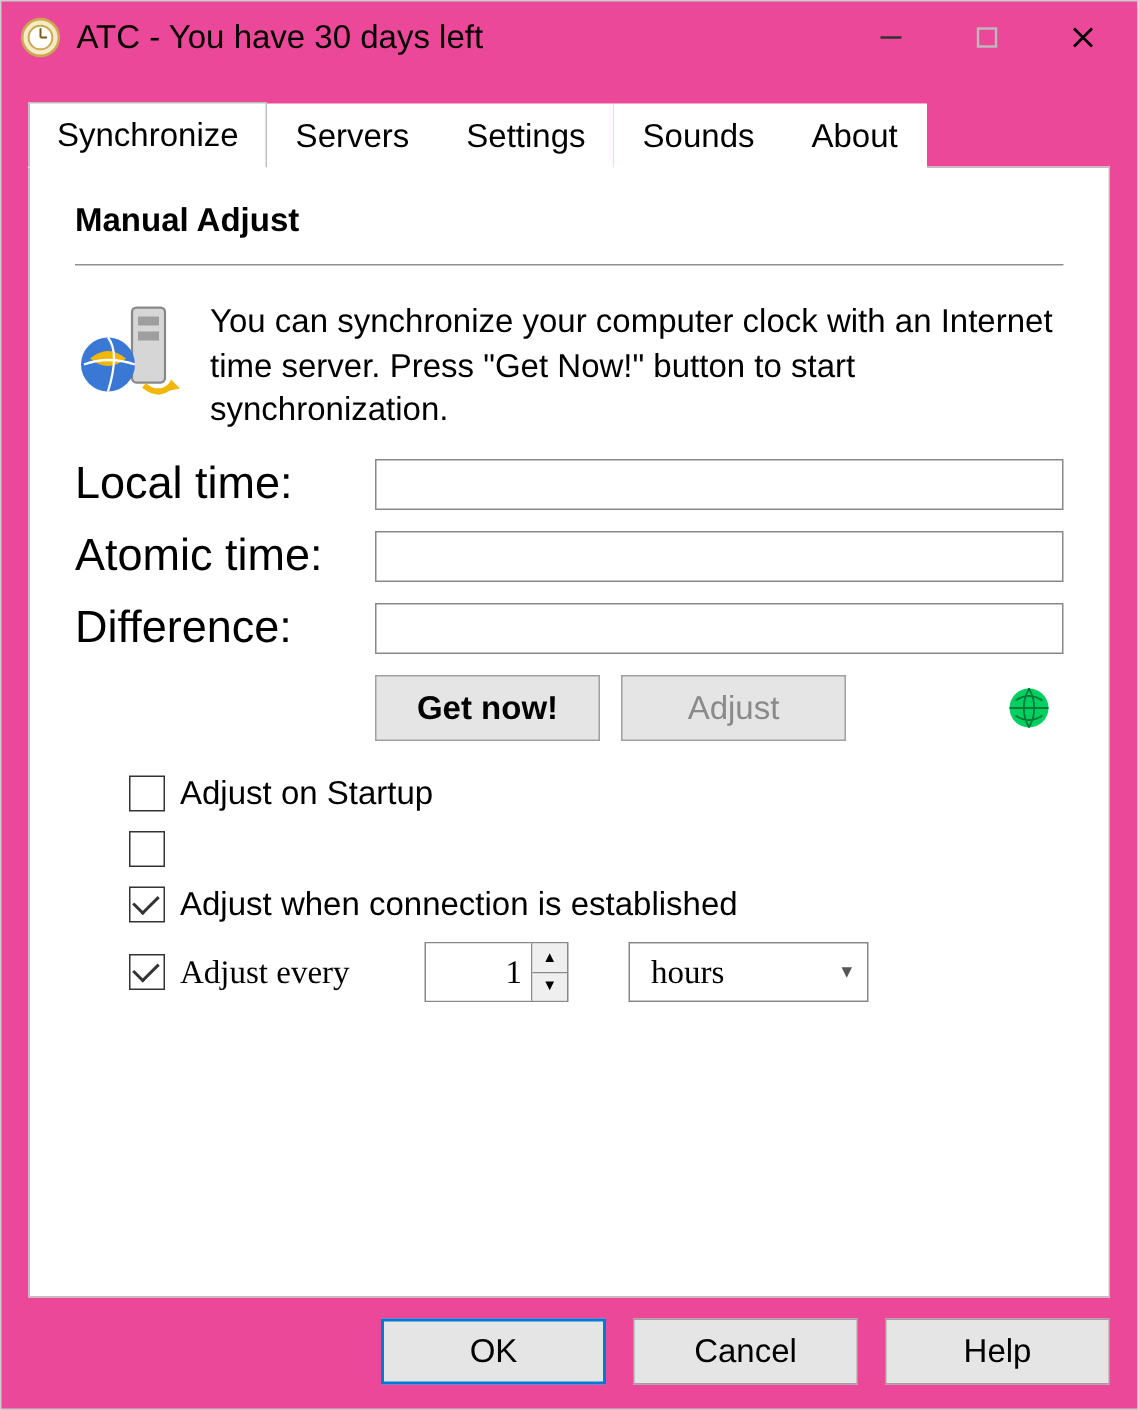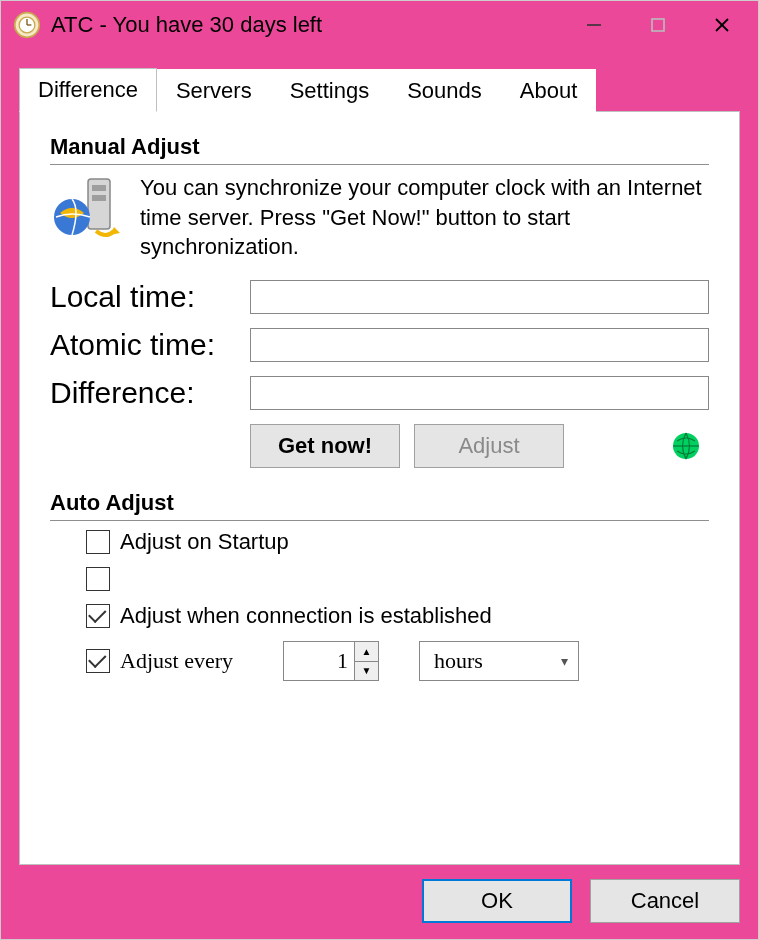--- a/index.html
+++ b/index.html
@@ -73,23 +73,23 @@
   }
   .tab-pane {
     border: 1px solid #bfbfbf;
     padding: 22px 30px 24px 30px;
     flex: 1;
     background: #fff;
   }
   .section-title {
     font-weight: 600;
     font-size: 22px;
-    padding-bottom: 4px;
+    padding-bottom: 16px;
     border-bottom: 1px solid #8f8f8f;
-    margin-bottom: 8px;
+    margin-bottom: 22px;
   }
   .manual-row {
     display: flex;
     align-items: flex-start;
     gap: 18px;
     margin-bottom: 18px;
   }
   .sync-icon { width: 72px; height: 72px; flex: 0 0 72px; }
   .desc-text { font-size: 22px; line-height: 1.35; }
   .field-row {
@@ -251,21 +251,21 @@
         <svg viewBox="0 0 18 18">
           <line x1="3" y1="3" x2="15" y2="15" stroke="#000" stroke-width="1.8"></line>
           <line x1="15" y1="3" x2="3" y2="15" stroke="#000" stroke-width="1.8"></line>
         </svg>
       </div>
     </div>
   </div>
 
   <div class="content">
     <div class="tabs">
-      <div class="tab active">Difference</div>
+      <div class="tab active">Synchronize</div>
       <div class="tab">Servers</div>
       <div class="tab">Settings</div>
       <div class="tab">Sounds</div>
       <div class="tab">About</div>
     </div>
 
     <div class="tab-pane">
 
       <div class="section-title">Manual Adjust</div>
 
@@ -304,21 +304,20 @@
         <button class="btn disabled" disabled="">Adjust</button>
         <span class="globe-icon">
           <svg viewBox="0 0 30 30">
             <circle cx="15" cy="15" r="13" fill="#00d060"></circle>
             <path d="M6 10 Q15 4 24 10 M6 20 Q15 26 24 20 M15 2 Q8 15 15 28 M15 2 Q22 15 15 28" stroke="#007a38" stroke-width="1.2" fill="none"></path>
             <line x1="2" y1="15" x2="28" y2="15" stroke="#007a38" stroke-width="1.2"></line>
           </svg>
         </span>
       </div>
 
-      <div class="section-title">Auto Adjust</div>
 
       <div class="check-row">
         <span class="checkbox"></span>
         <span>Adjust on Startup</span>
       </div>
       <div class="check-row">
         <span class="checkbox"></span>
       </div>
       <div class="check-row">
         <span class="checkbox checked"></span>
@@ -339,15 +338,16 @@
           <span class="chev">▾</span>
         </div>
       </div>
 
     </div>
   </div>
 
   <div class="dialog-buttons">
     <button class="dlg-btn ok">OK</button>
     <button class="dlg-btn">Cancel</button>
+    <button class="dlg-btn">Help</button>
   </div>
 
 </div>
 
 </body></html>

